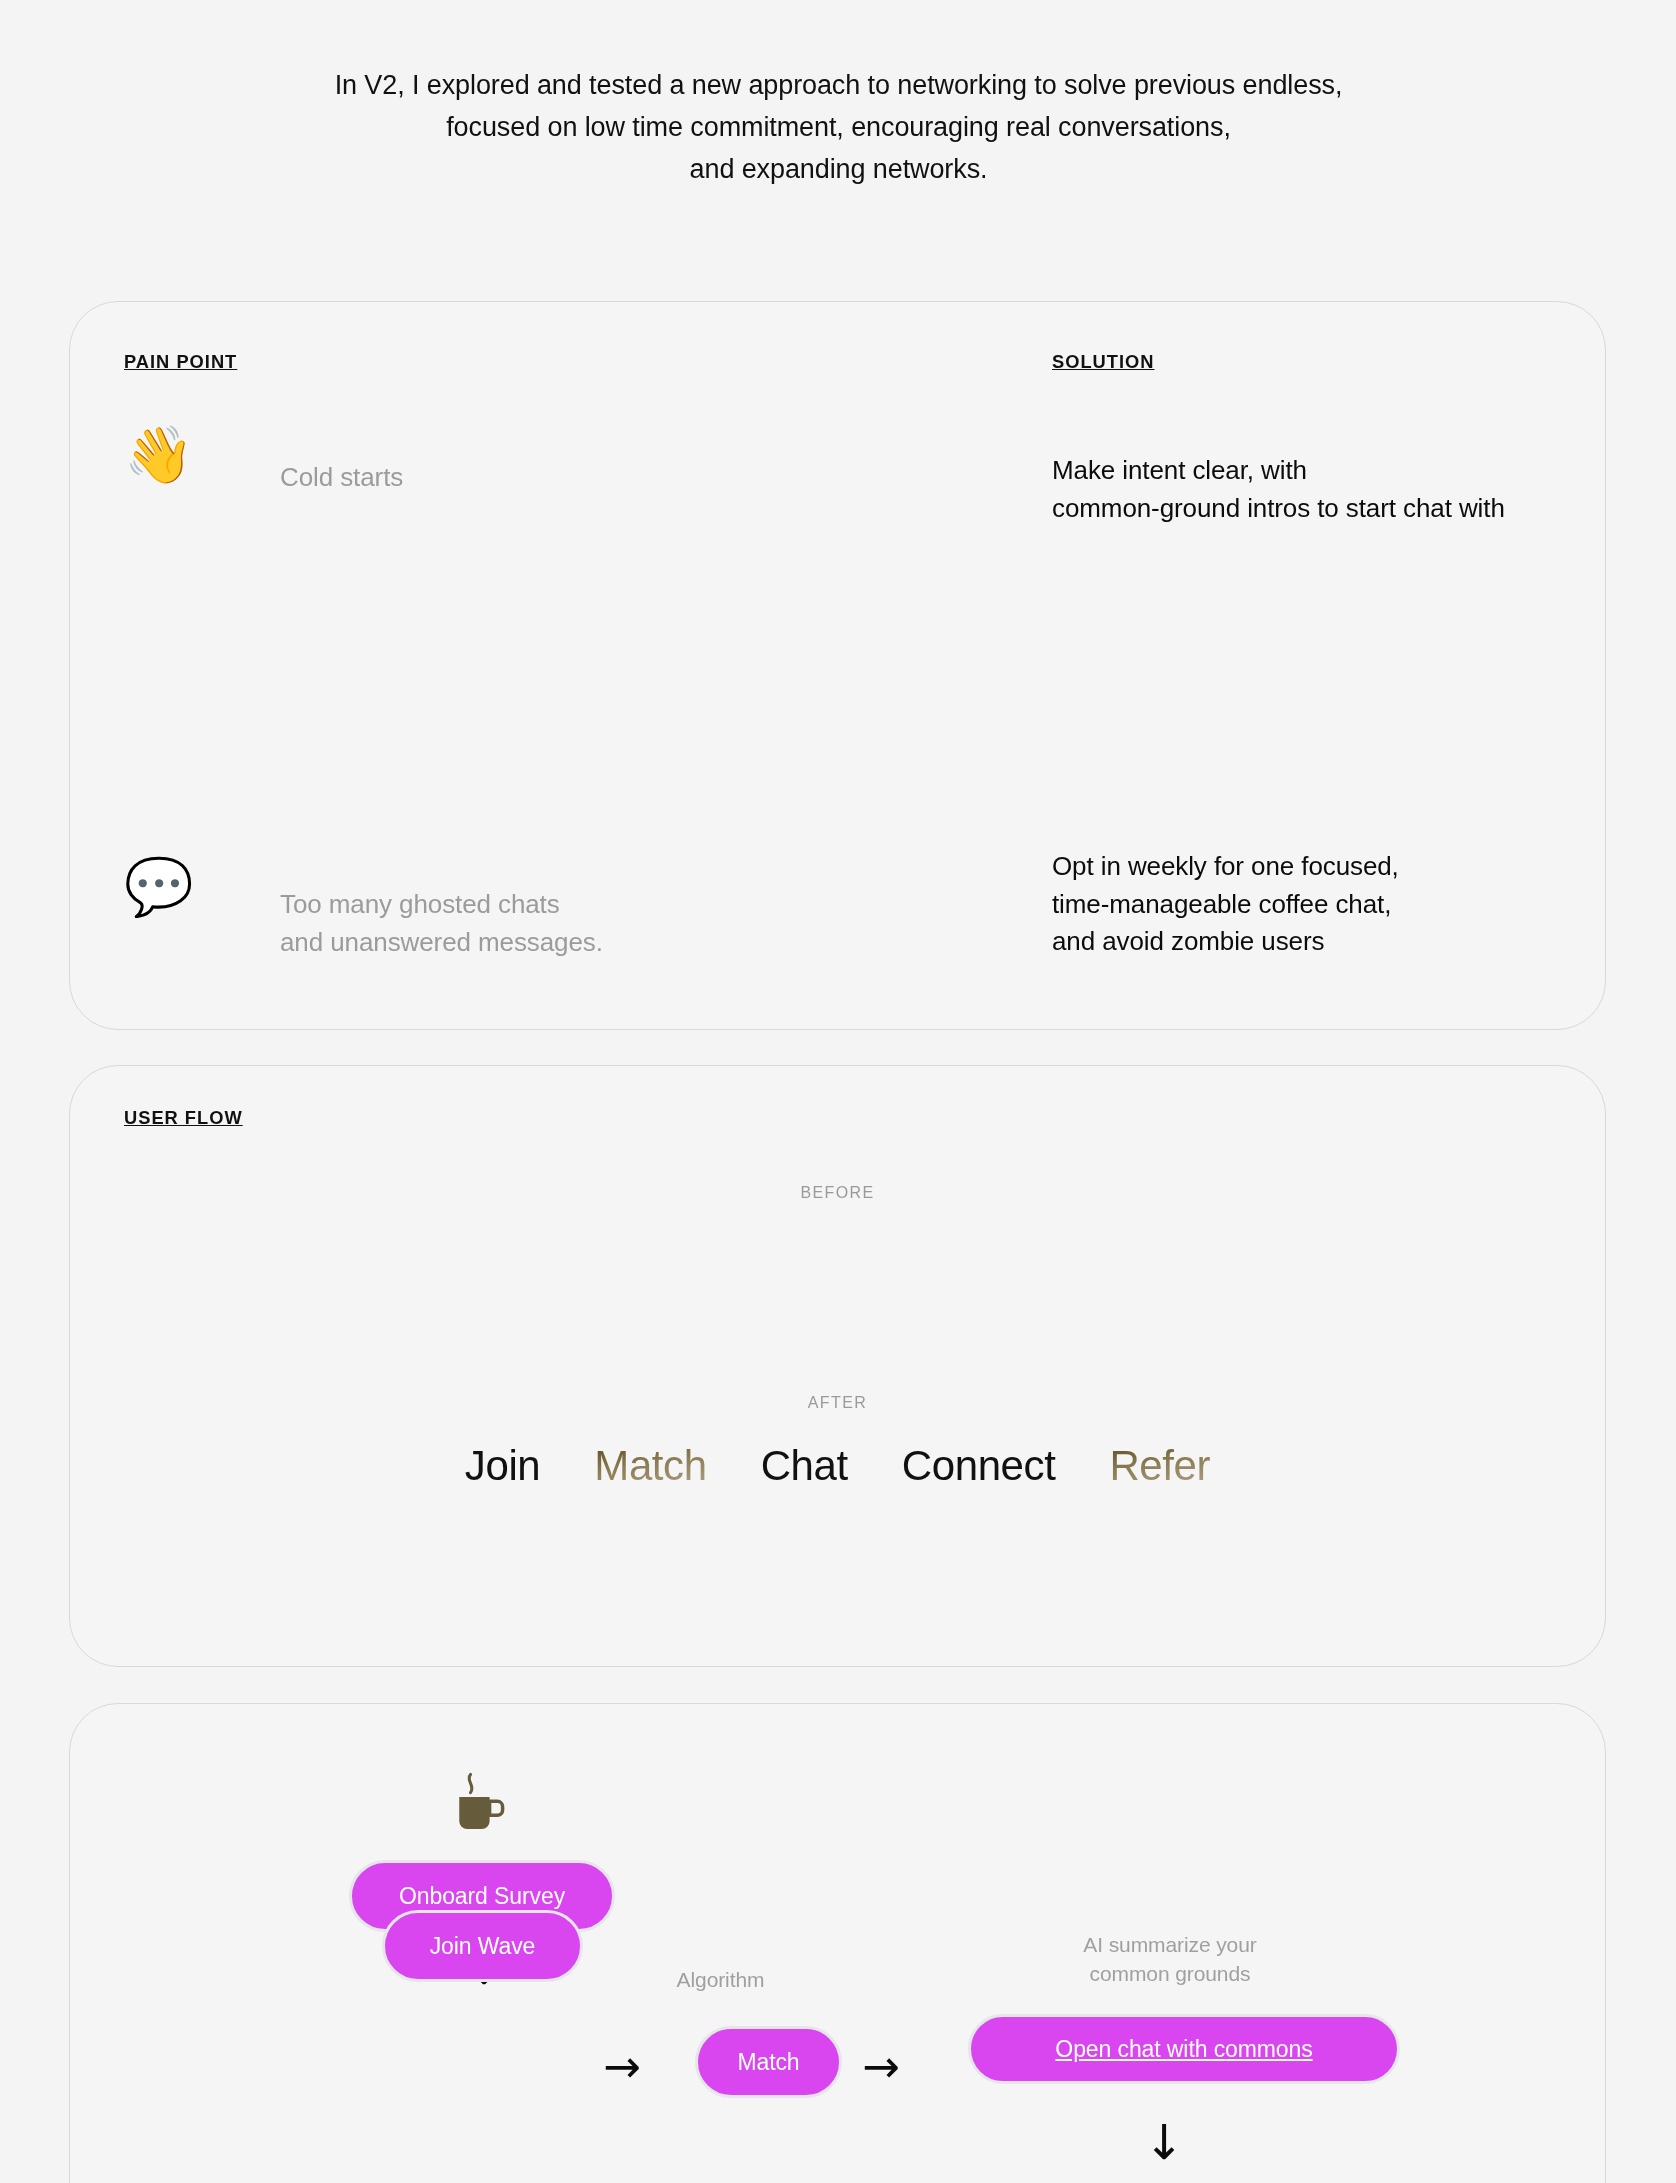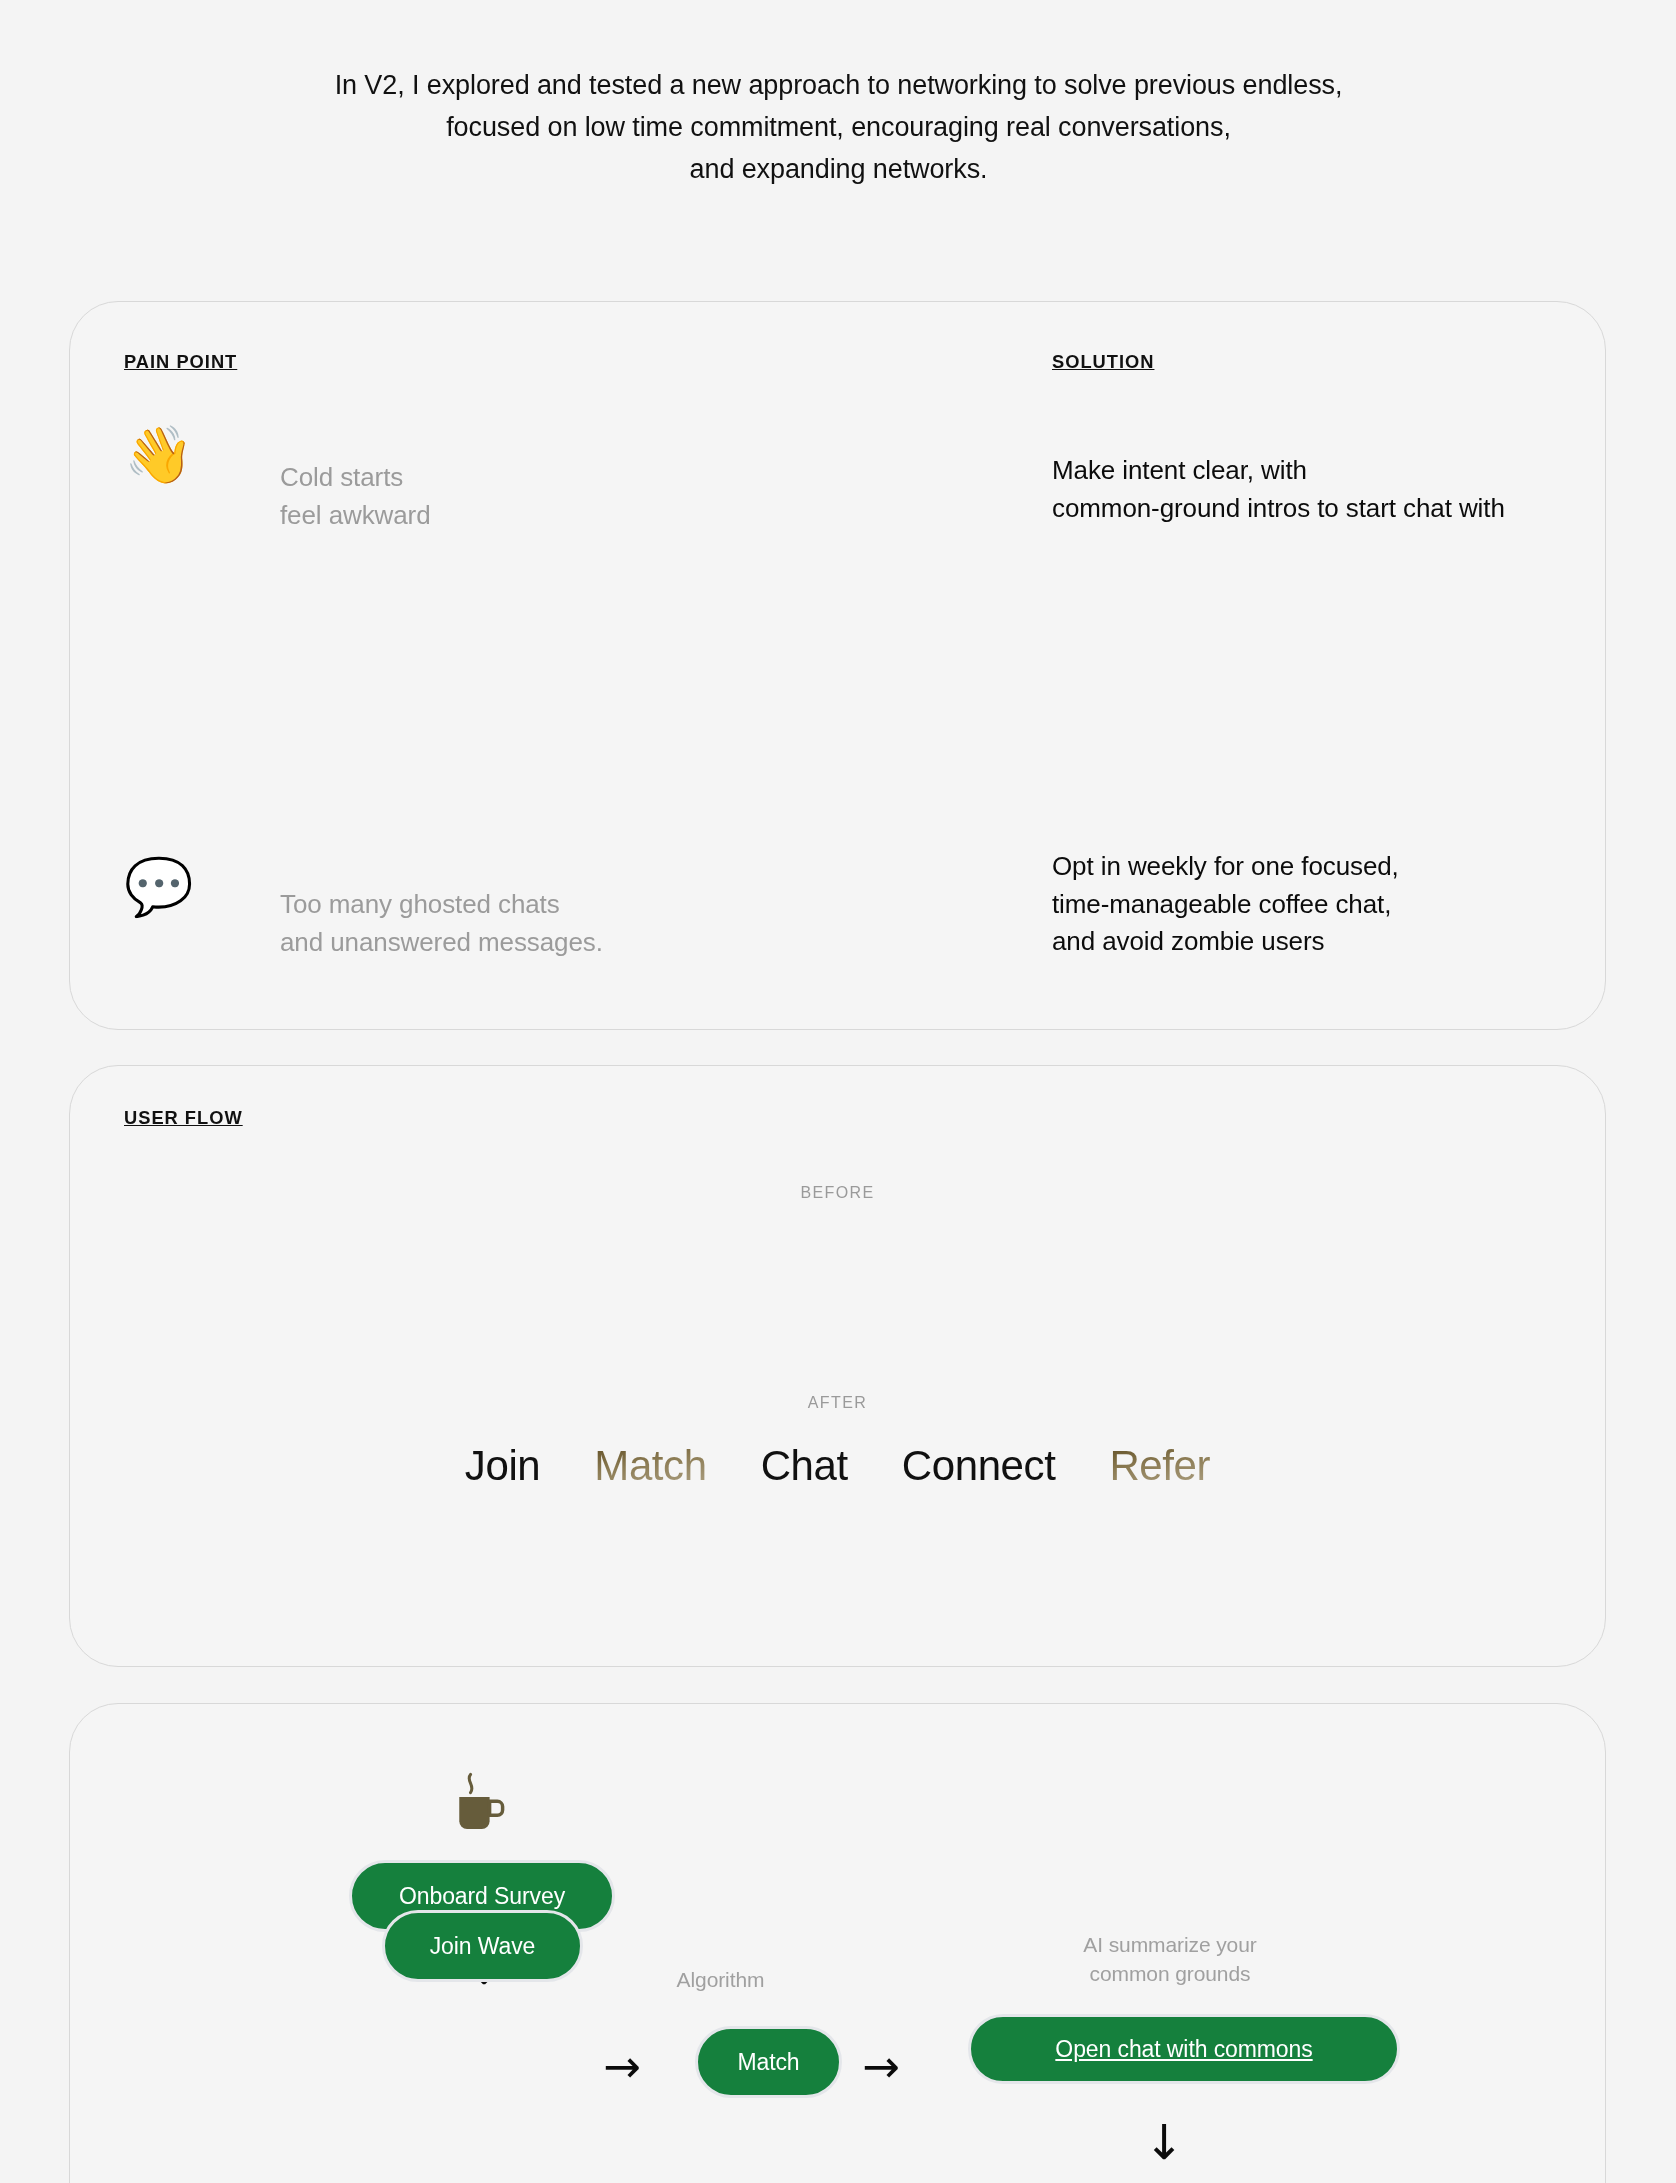--- a/index.html
+++ b/index.html
@@ -99,21 +99,21 @@
   .uf-after-text .hl {
     background:linear-gradient(170deg,#5c4a20 0%,#8c7c54 45%,#b0a488 100%);
     -webkit-background-clip:text; background-clip:text;
     color:transparent;
   }
 
   
   .pill {
     position:absolute;
     display:flex; align-items:center; justify-content:center;
-    background:#15803d;
+    background:#d946ef;
     color:#fff;
     border:3.9px solid #e4e6ea;
     border-radius:436px;
     font-size:23px; letter-spacing:-0.1px;
     white-space:nowrap;
   }
   .dg-note {
     position:absolute;
     font-size:21px; line-height:1.4; color:#a0a0a0;
     text-align:center; letter-spacing:-0.1px;
@@ -142,21 +142,20 @@
 
     <div class="section-label ps-head-pain">PAIN POINT</div>
     <div class="section-label ps-head-sol">SOLUTION</div>
 
     <div class="ps-rows">
 
       <div class="ps-row" id="ps-row-0">
         <div class="ps-emoji">👋</div>
         <div class="ps-pain">
           <span>Cold starts</span>
-          <span>feel awkward</span>
         </div>
         <div class="ps-sol">
           <span>Make intent clear, with</span>
           <span>common-ground intros to start chat with</span>
         </div>
       </div>
 
       <div class="ps-row" id="ps-row-1">
         <div class="ps-emoji">💬</div>
         <div class="ps-pain">

